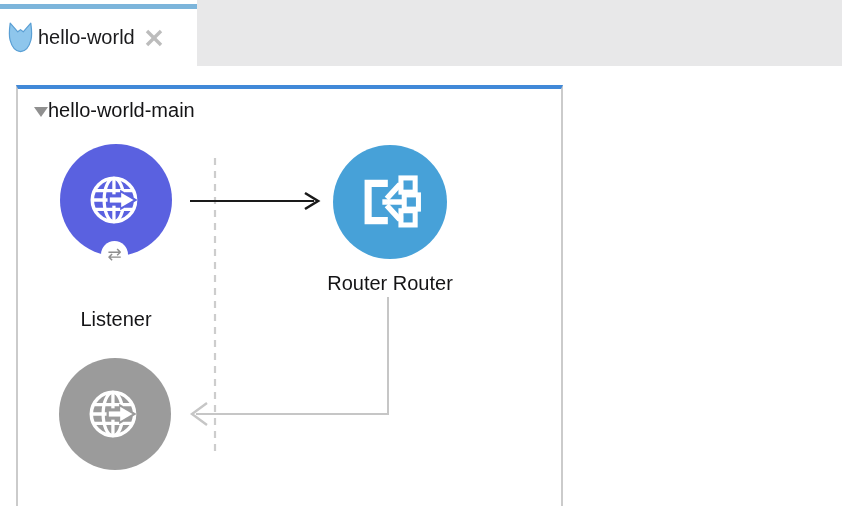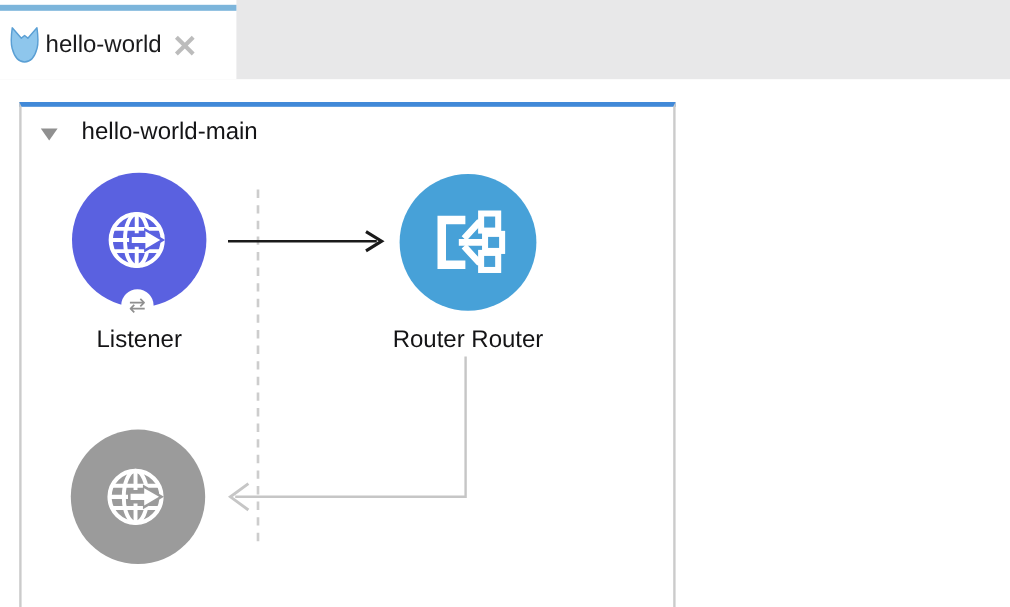--- a/index.html
+++ b/index.html
@@ -25,32 +25,32 @@
     background:#ffffff;
     border-left:2px solid #cbcbcb;border-right:2px solid #cbcbcb;
     border-top:4px solid #4189d8;
     box-sizing:border-box;
   }
   .flow-header{display:flex;align-items:center;padding:10px 0 0 16px;}
   .collapse-triangle{
     width:0;height:0;border-left:7px solid transparent;border-right:7px solid transparent;
     border-top:10px solid #909090;margin-top:2px;
   }
-  .flow-title{margin-left:20px;font-size:20px;color:#141416;}
+  .flow-title{margin-left:0;font-size:20px;color:#141416;}
 
   
   .node-circle{position:absolute;border-radius:50%;display:flex;align-items:center;justify-content:center;}
   .node-listener{left:60px;top:144px;width:112px;height:112px;}
   .node-apikit{left:333px;top:145px;width:114px;height:114px;}
   .node-gray{left:59px;top:358px;width:112px;height:112px;}
   .node-label{
     position:absolute;top:271px;height:24px;line-height:24px;
     text-align:center;font-size:20px;color:#141416;white-space:nowrap;
   }
-  .label-listener{left:36px;width:160px;}
+  .label-listener{left:36px;width:160px;margin-top:36px;}
   .label-apikit{left:310px;width:160px;}
   .badge{
     position:absolute;left:101px;top:241px;width:27px;height:27px;border-radius:50%;
     background:#ffffff;display:flex;align-items:center;justify-content:center;
     font-size:17px;color:#8f8f8f;z-index:3;
   }
 
   .connector-layer{position:absolute;left:0;top:0;width:842px;height:506px;pointer-events:none;}
   svg{display:block;}
 </style>

